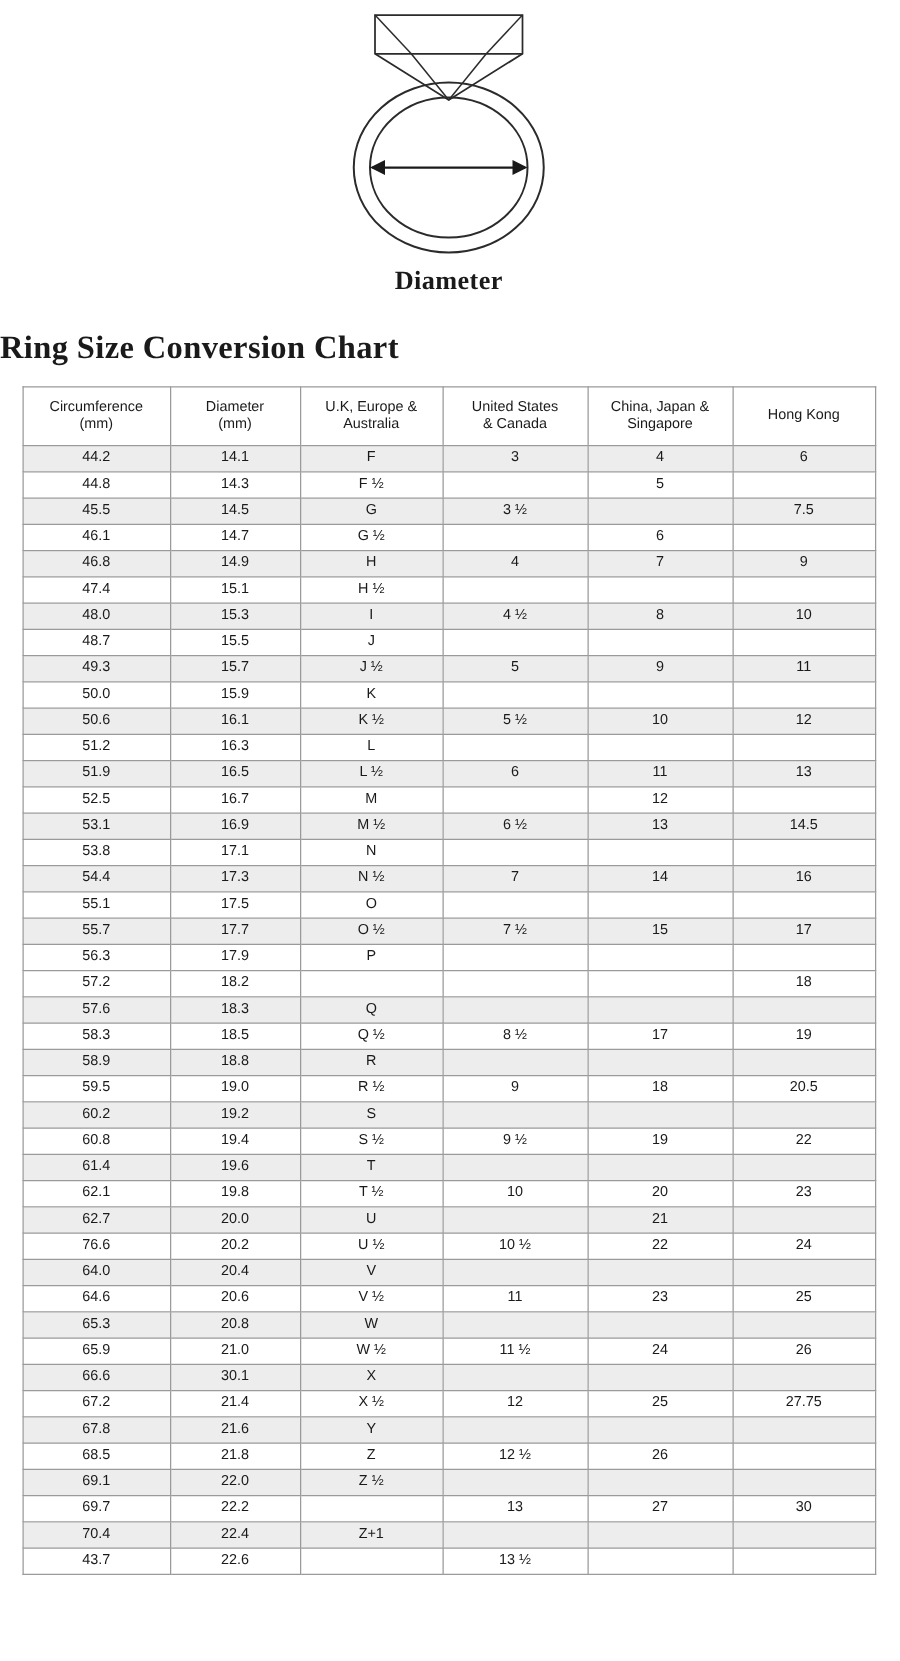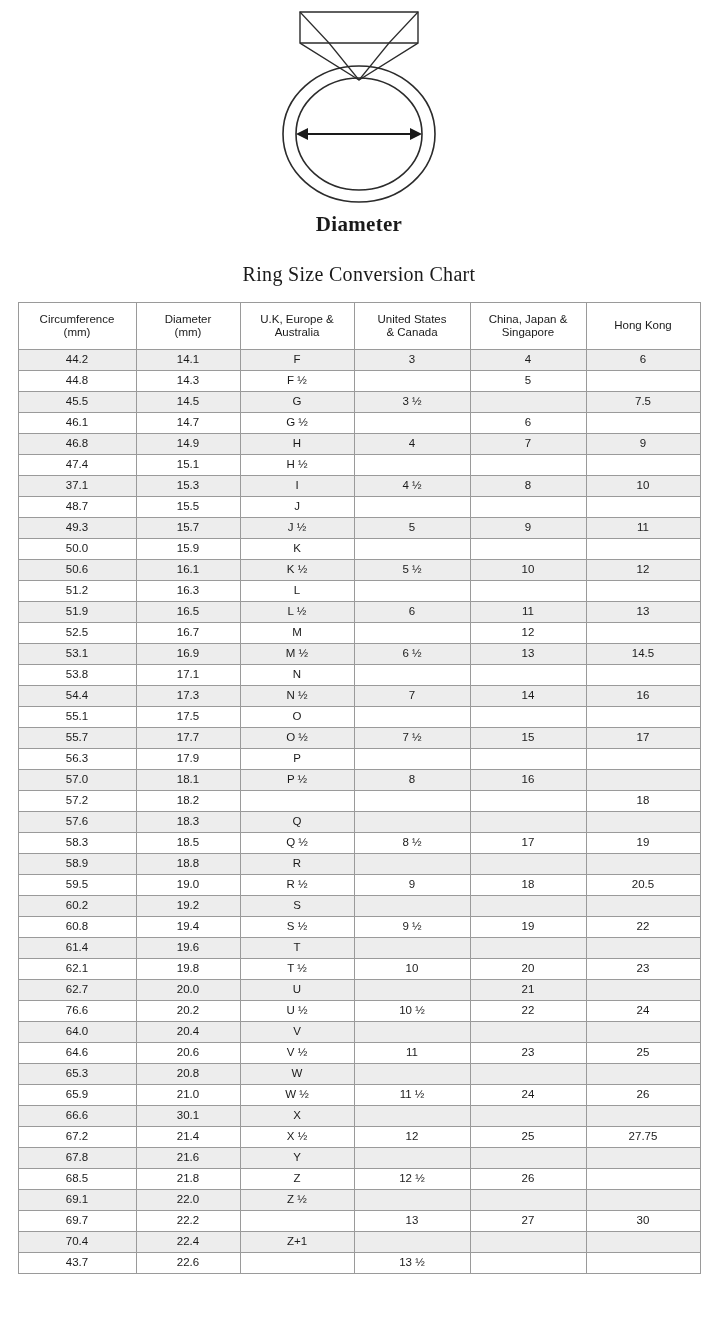--- a/index.html
+++ b/index.html
@@ -31,24 +31,24 @@
   }
   .caption {
     text-align: center;
     font-family: "Liberation Serif", serif;
     font-weight: bold;
     font-size: 21px;
     letter-spacing: 0.3px;
     margin-top: 12px;
   }
   .chart-title {
-    text-align: center;
+    text-align: left;
     font-family: "Liberation Serif", serif;
-    font-weight: normal;
-    font-size: 20px;
+    font-weight: bold;
+    font-size: 26px;
     letter-spacing: 0.3px;
     margin-top: 26px;
     margin-bottom: 16px;
   }
   table.size-table {
     border-collapse: collapse;
     margin: 0 auto;
     width: 682px;
     table-layout: fixed;
   }
@@ -194,21 +194,21 @@
         </tr>
         <tr class="even">
           <td>47.4</td>
           <td>15.1</td>
           <td>H ½</td>
           <td></td>
           <td></td>
           <td></td>
         </tr>
         <tr class="odd">
-          <td>37.1</td>
+          <td>48.0</td>
           <td>15.3</td>
           <td>I</td>
           <td>4 ½</td>
           <td>8</td>
           <td>10</td>
         </tr>
         <tr class="even">
           <td>48.7</td>
           <td>15.5</td>
           <td>J</td>
@@ -305,28 +305,20 @@
           <td>17</td>
         </tr>
         <tr class="even">
           <td>56.3</td>
           <td>17.9</td>
           <td>P</td>
           <td></td>
           <td></td>
           <td></td>
         </tr>
-        <tr class="odd">
-          <td>57.0</td>
-          <td>18.1</td>
-          <td>P ½</td>
-          <td>8</td>
-          <td>16</td>
-          <td></td>
-        </tr>
         <tr class="even">
           <td>57.2</td>
           <td>18.2</td>
           <td></td>
           <td></td>
           <td></td>
           <td>18</td>
         </tr>
         <tr class="odd">
           <td>57.6</td>

